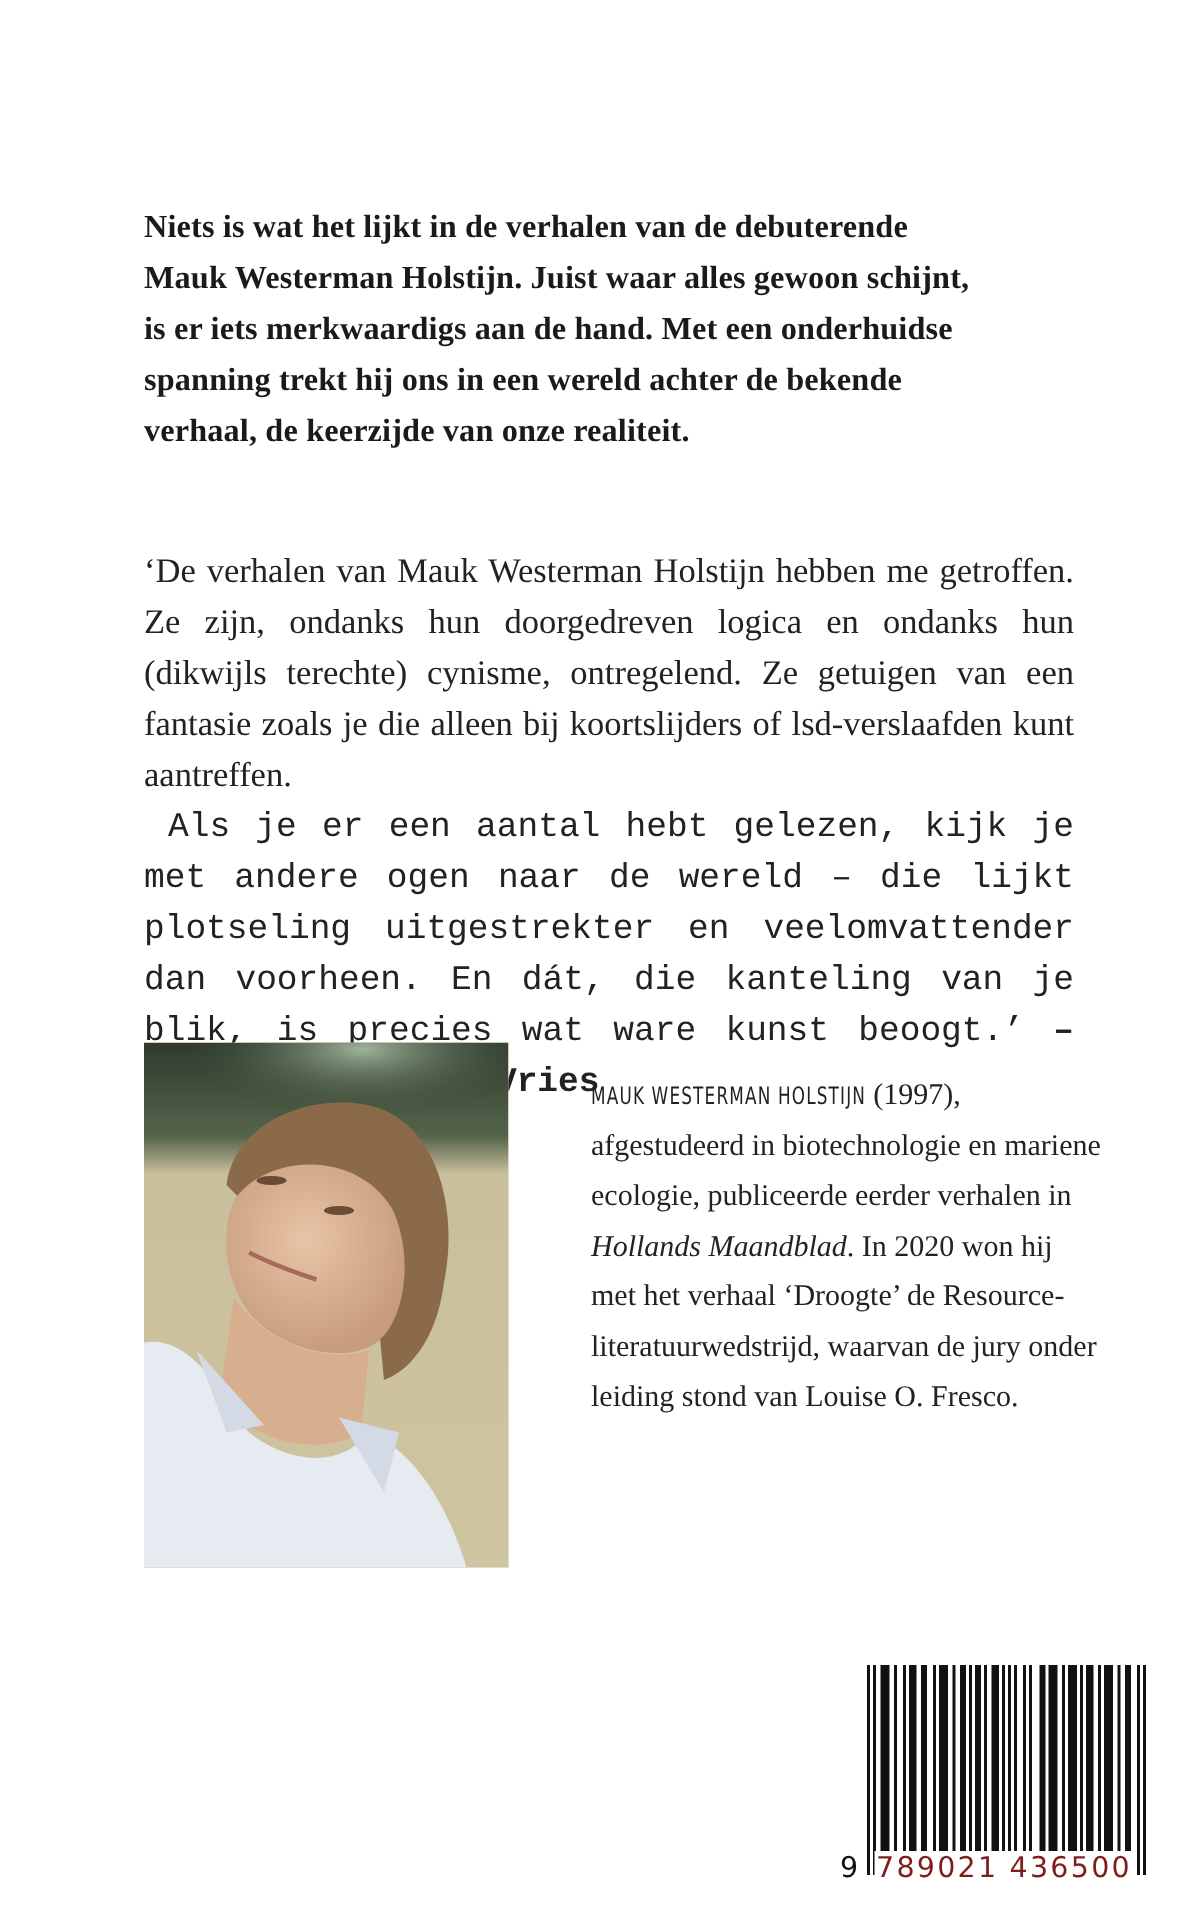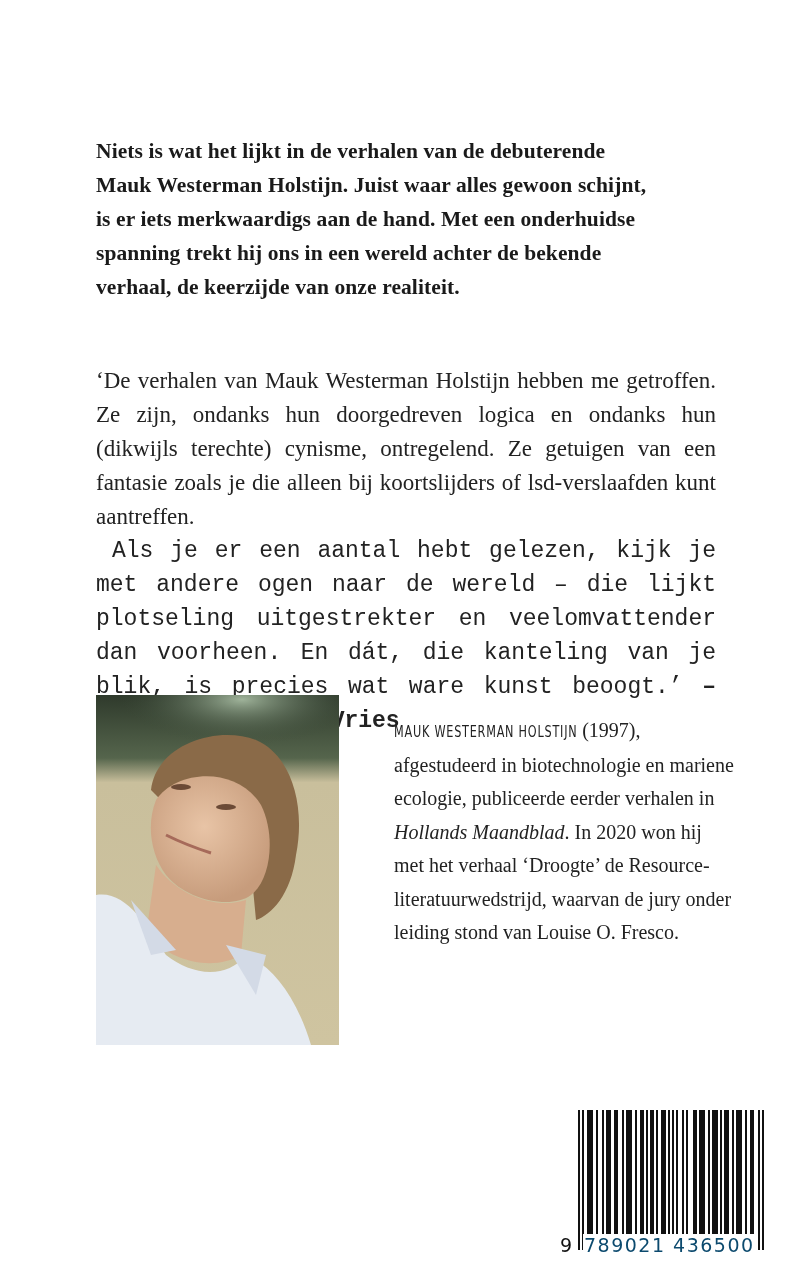--- a/index.html
+++ b/index.html
@@ -33,21 +33,21 @@
     font-size:16px; letter-spacing:1px; text-transform:uppercase; font-weight:normal;
     transform:scaleX(0.78); transform-origin:left center; display:inline-block;
     margin-right:-52px;
   }
   .bio em { font-style:italic; }
   .barcode {
     position:absolute; left:578px; top:1110px; width:192px; height:145px;
   }
   .barcode-num {
     position:absolute; left:578px; top:1234px; font-family:"DejaVu Sans", sans-serif;
-    font-size:19px; letter-spacing:1.5px; color:#0c4a6e; background:#fff; padding:0 1px;
+    font-size:19px; letter-spacing:1.5px; color:#7f1d1d; background:#fff; padding:0 1px;
   }
   .barcode-lead {
     position:absolute; left:574px; top:1234px; font-family:"DejaVu Sans", sans-serif;
     font-size:19px; color:#111;
   }
 </style>
 </head>
 <body>
 
 <div class="blurb">

